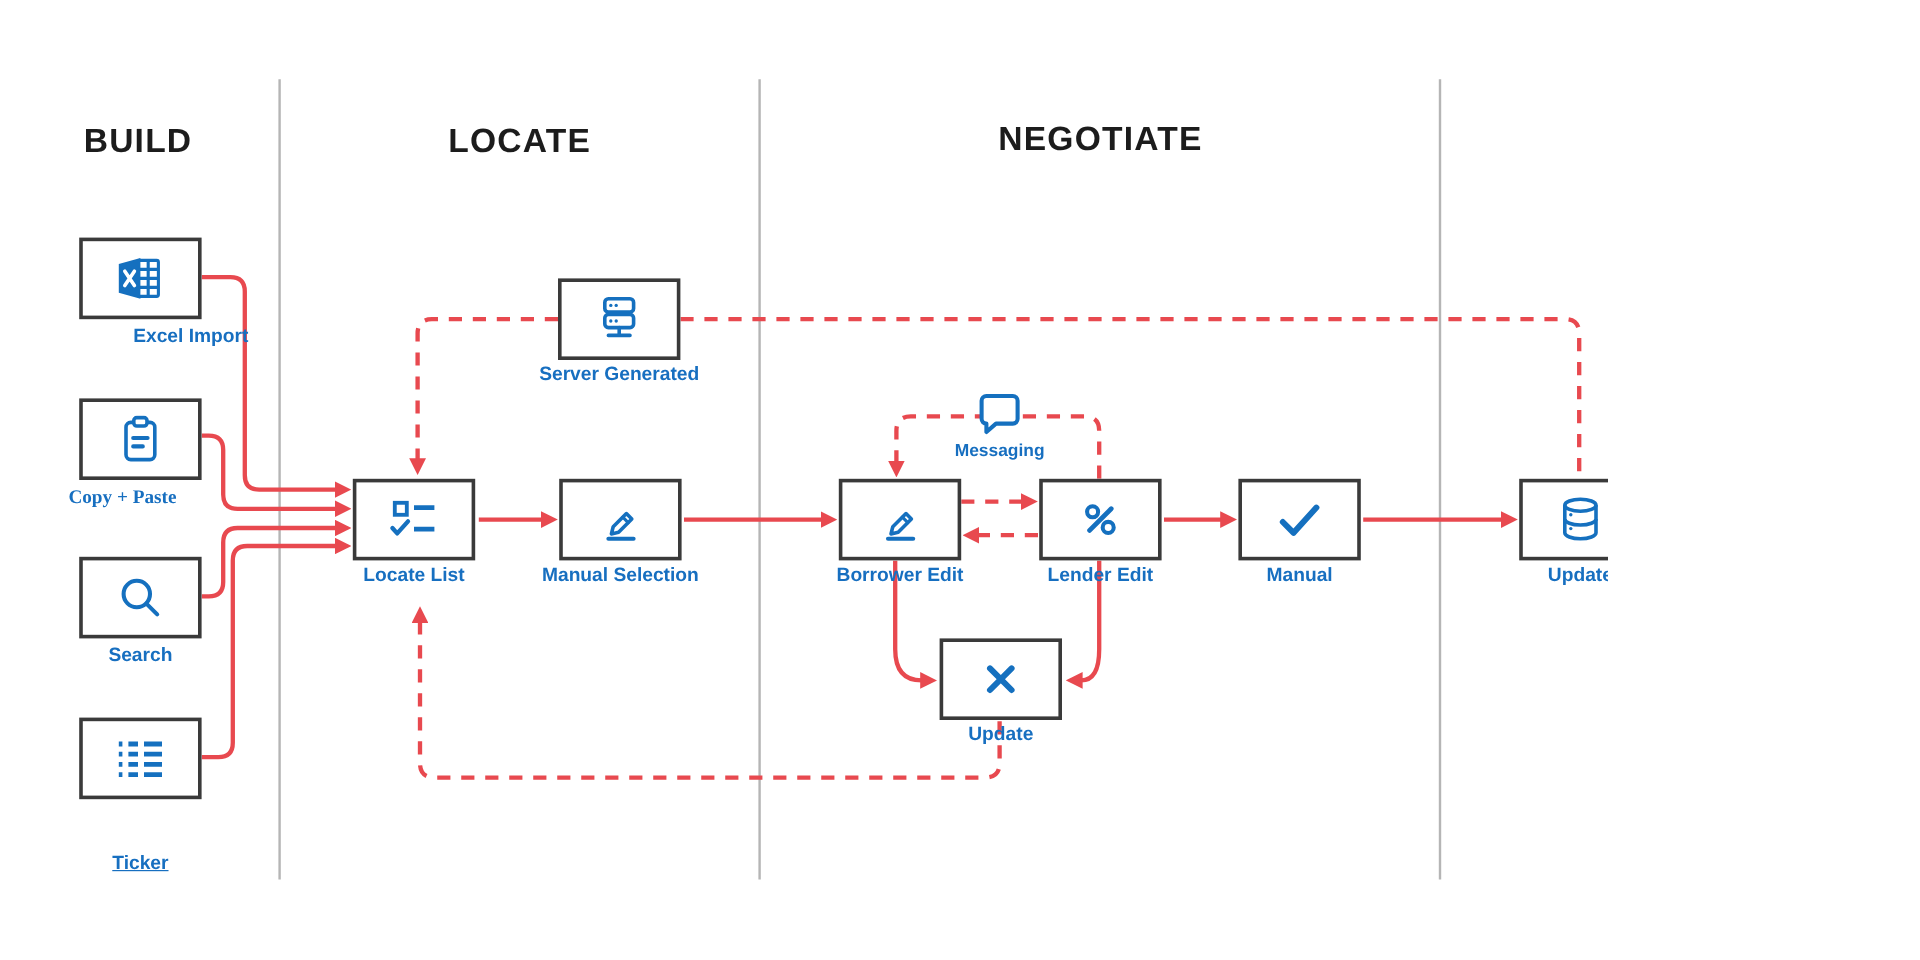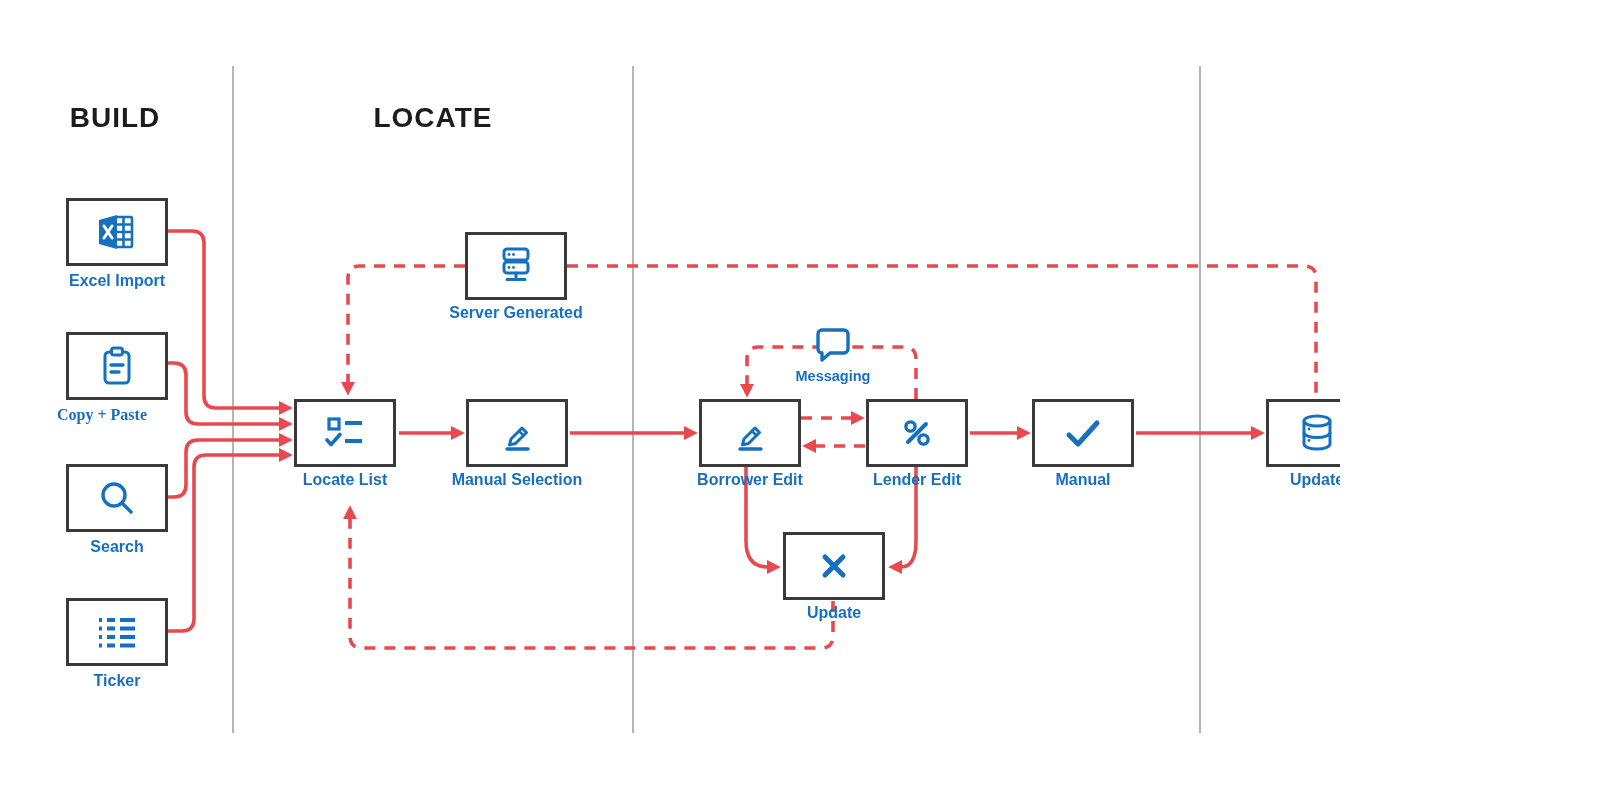--- a/index.html
+++ b/index.html
@@ -61,30 +61,31 @@
     <path class="edge dashed" marker-end="url(#ah)" d="M465,266 H360 Q348,266 348,278 V383"></path>
     <path class="edge dashed" d="M567,266 H1304 Q1316,266 1316,278 V398"></path>
 
     <path class="edge" marker-end="url(#ah)" d="M746,467 V541 Q746,567 768,567"></path>
     <path class="edge" marker-end="url(#ah)" d="M916,467 V541 Q916,567 901,567"></path>
     <path class="edge dashed" marker-end="url(#ah)" d="M833,601 V636 Q833,648 821,648 H362 Q350,648 350,636 V518"></path>
   </svg>
 
   <div class="phase" style="left:115px;top:102px;">BUILD</div>
   <div class="phase" style="left:433px;top:102px;">LOCATE</div>
+  <div class="phase" style="left:917px;top:100px;">NEGOTIATE</div>
 
   <div class="node" style="left:66px;top:198px;">
     <svg width="44" height="40" viewBox="0 0 44 40">
       <rect x="20" y="5" width="17" height="30" rx="1.5" class="ist" style="stroke-width:2.6"></rect>
       <path d="M20,12.5 H37 M20,20 H37 M20,27.5 H37 M28.5,5 V35" class="ist" style="stroke-width:2.6"></path>
       <polygon points="4,8 22,3 22,37 4,32" class="ifill"></polygon>
       <path d="M9,14 L17,26 M17,14 L9,26" stroke="#fff" stroke-width="3" fill="none" class="rc"></path>
     </svg>
   </div>
-  <div class="nlabel" style="left:117px;top:272px;">Excel Import</div>
+  <div class="nlabel" style="left:117px;top:272px;text-align:right;">Excel Import</div>
 
   <div class="node" style="left:66px;top:332px;">
     <svg width="36" height="40" viewBox="0 0 36 40">
       <rect x="6" y="6" width="24" height="31" rx="4" class="ist"></rect>
       <rect x="12.5" y="2" width="11" height="7" rx="2.5" class="ist iwhite" style="stroke-width:3"></rect>
       <path d="M12,19 H24 M12,26 H20" class="ist rc" style="stroke-width:3.4"></path>
     </svg>
   </div>
   <div class="nlabel" style="left:102px;top:406px;font-family:Liberation Serif, serif;">Copy + Paste</div>
 
@@ -97,21 +98,21 @@
   <div class="nlabel" style="left:117px;top:538px;">Search</div>
 
   <div class="node" style="left:66px;top:598px;">
     <svg width="42" height="38" viewBox="0 0 42 38">
       <path d="M3,7 H6 M11,7 H19 M24,7 H39" class="ist thick"></path>
       <path d="M3,15.5 H6 M11,15.5 H19 M24,15.5 H39" class="ist thick"></path>
       <path d="M3,24 H6 M11,24 H19 M24,24 H39" class="ist thick"></path>
       <path d="M3,32.5 H6 M11,32.5 H19 M24,32.5 H39" class="ist thick"></path>
     </svg>
   </div>
-  <div class="nlabel" style="left:117px;top:672px;">Ticker</div>
+  <div class="nlabel" style="left:117px;top:711px;text-decoration:underline;">Ticker</div>
 
   <div class="node" style="left:465px;top:232px;">
     <svg width="40" height="38" viewBox="0 0 40 38">
       <rect x="8" y="2" width="24" height="11" rx="3" class="ist"></rect>
       <rect x="8" y="15" width="24" height="11" rx="3" class="ist"></rect>
       <circle cx="13" cy="7.5" r="1.4" class="ifill"></circle>
         <circle cx="17.5" cy="7.5" r="1.4" class="ifill"></circle>
       <circle cx="13" cy="20.5" r="1.4" class="ifill"></circle>
         <circle cx="17.5" cy="20.5" r="1.4" class="ifill"></circle>
       <path d="M20,26 V32 M11,32.5 H29" class="ist rc"></path>

